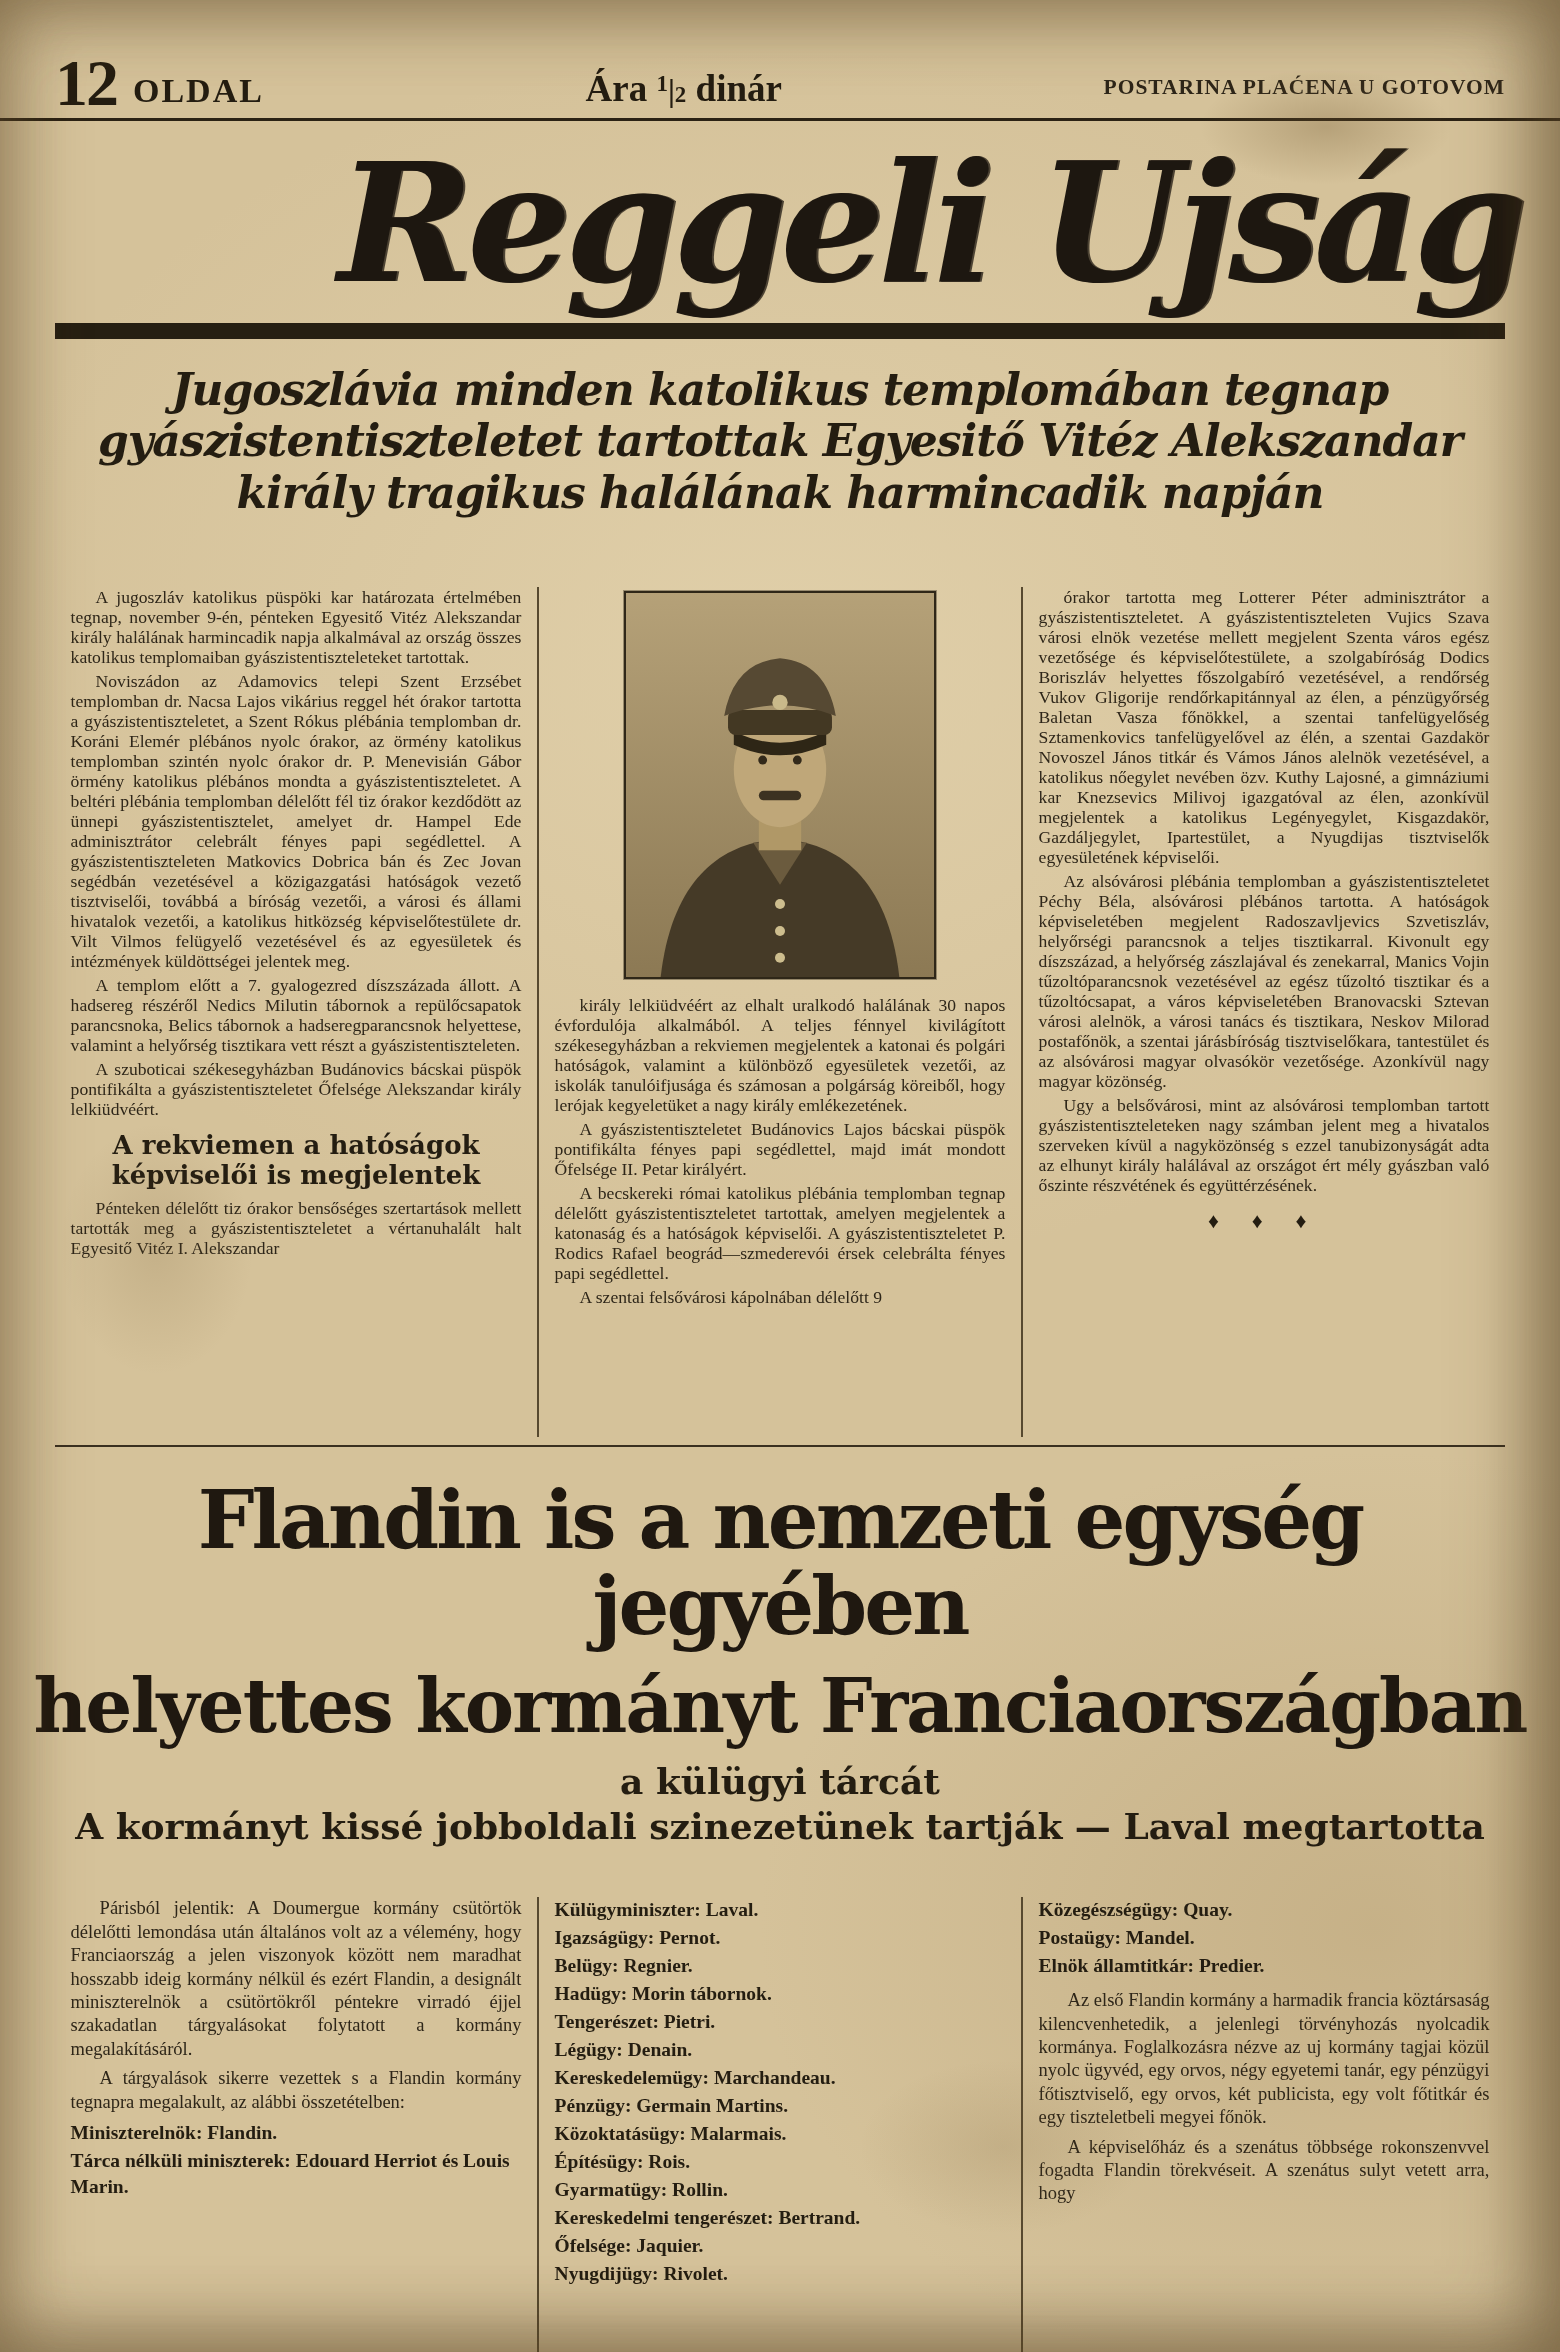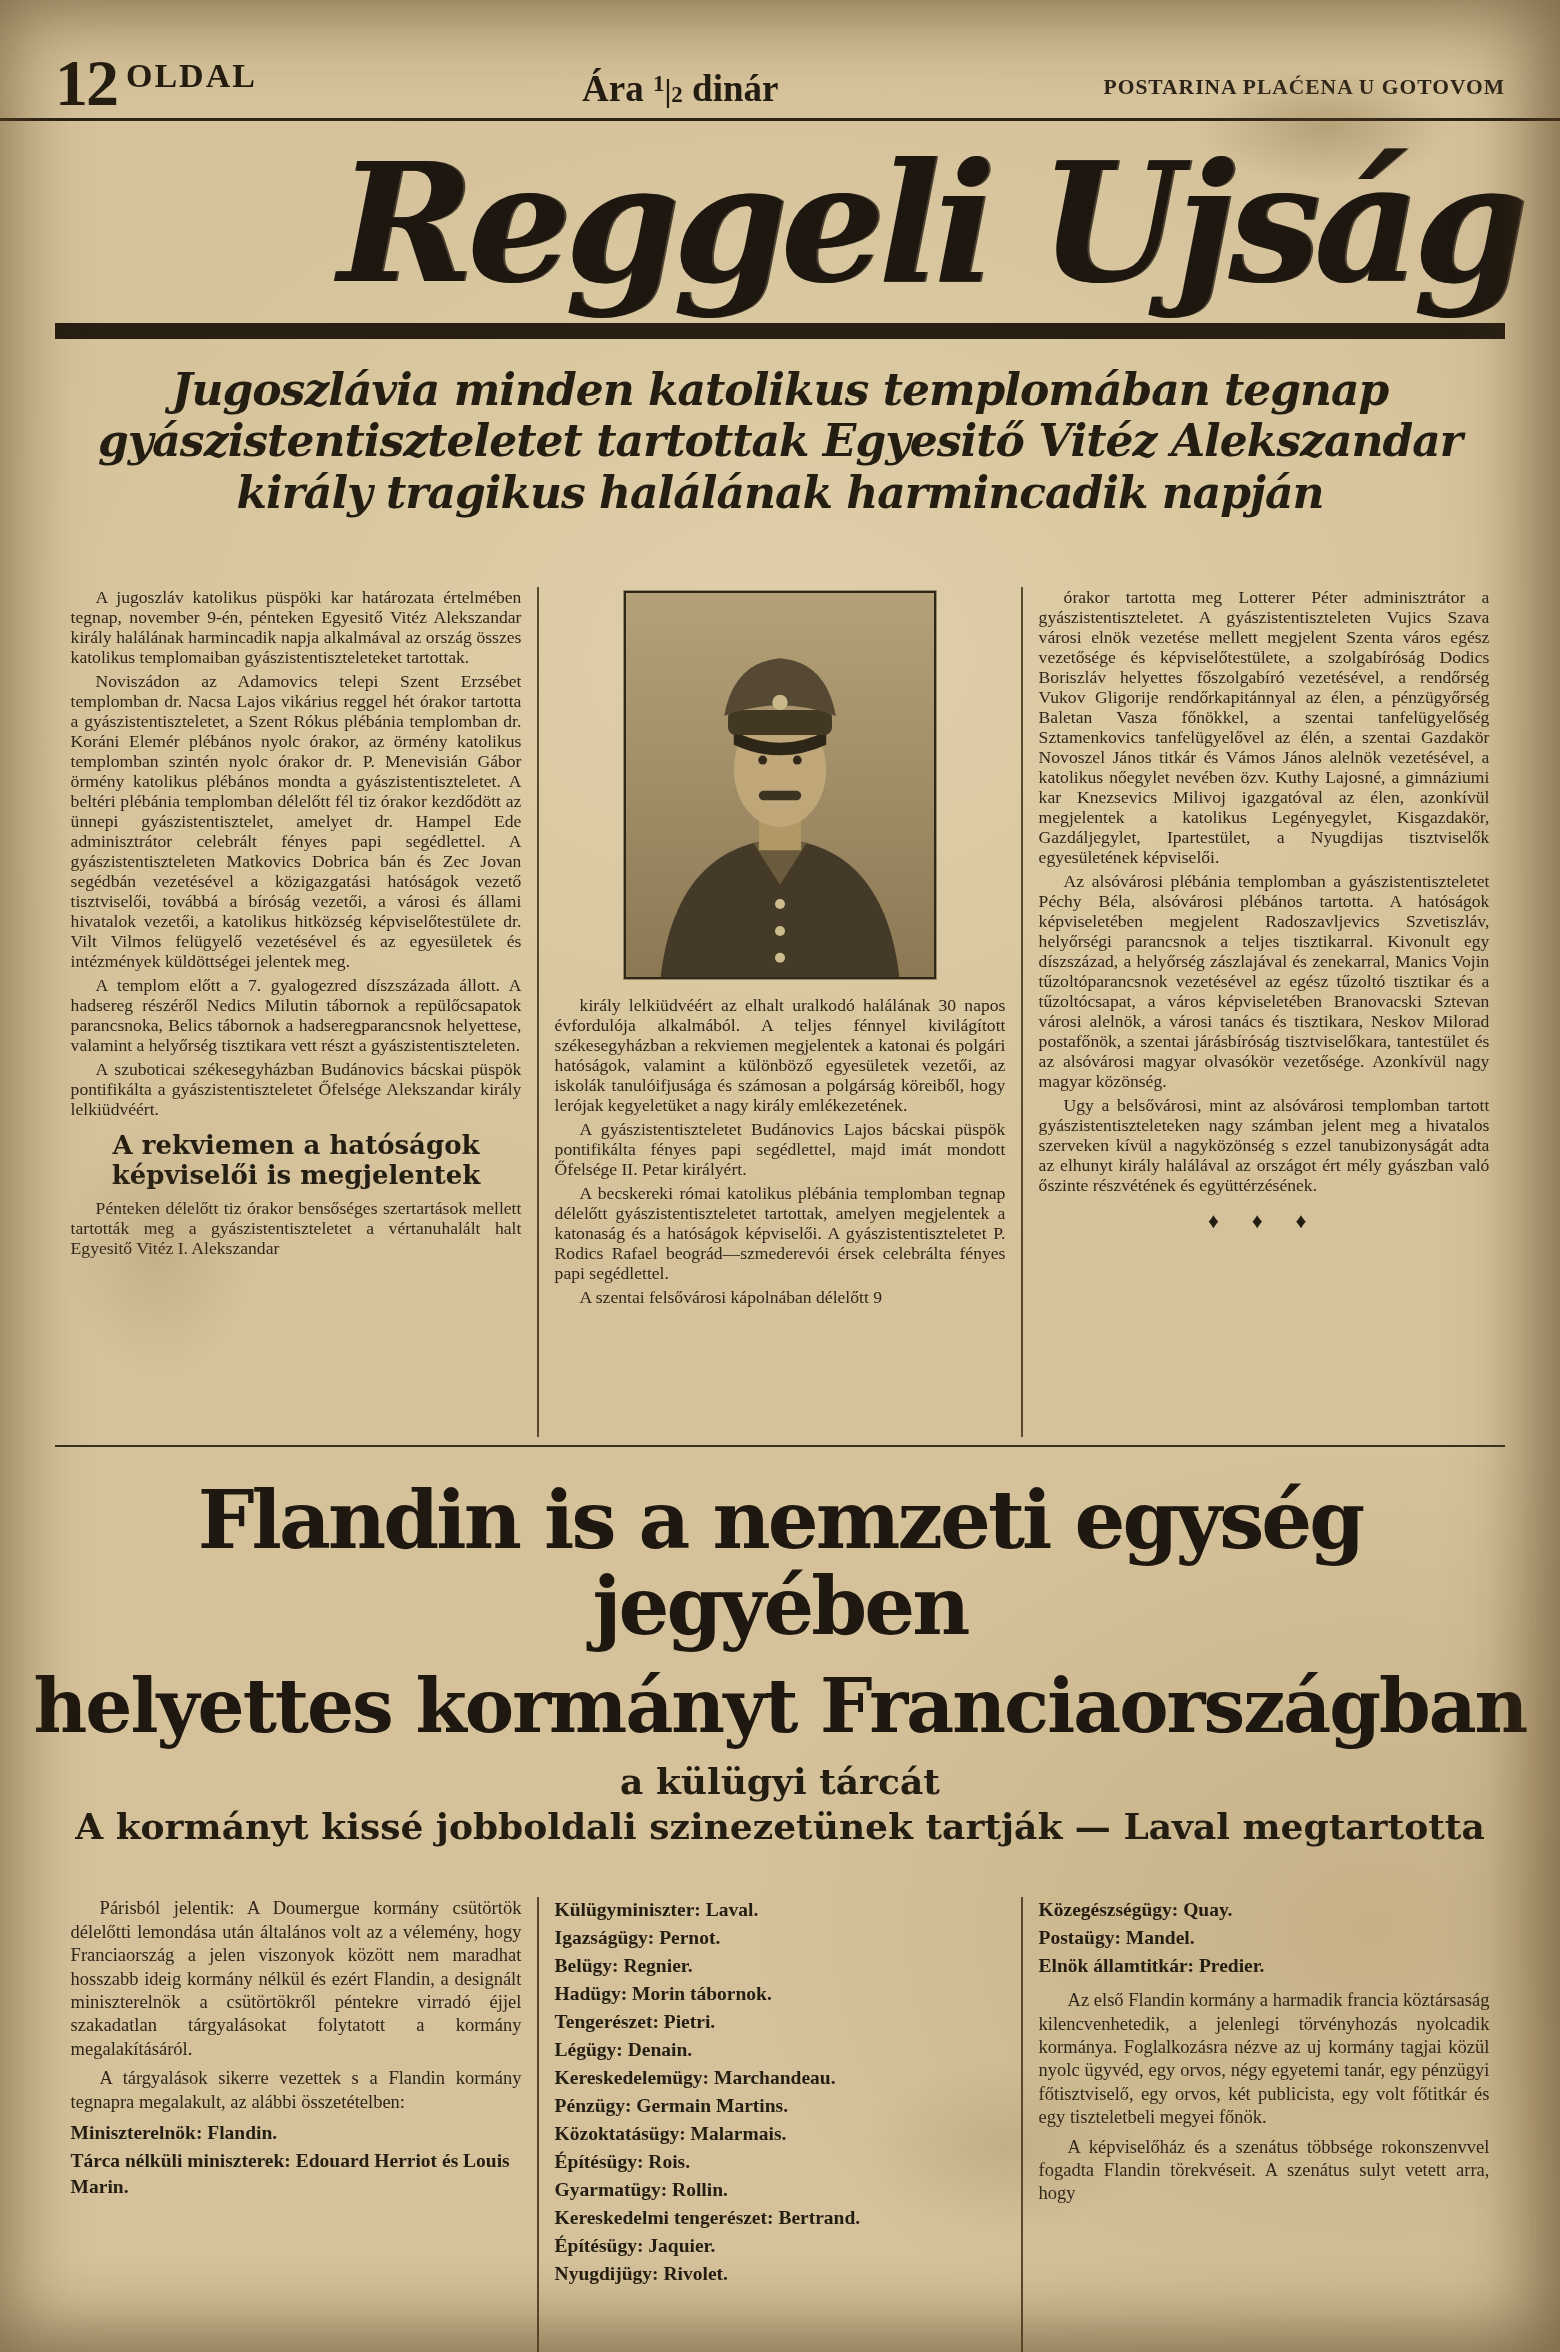--- a/index.html
+++ b/index.html
@@ -27,21 +27,21 @@
   .stain-b { top:1122px; left:59px; width:195px; height:254px;
     background:radial-gradient(ellipse, rgba(110,85,45,.16), rgba(110,85,45,0) 70%); }
   .stain-c { bottom:117px; right:410px; width:293px; height:176px;
     background:radial-gradient(ellipse, rgba(110,85,45,.14), rgba(110,85,45,0) 70%); }
 
   
   .topbar {
     display:flex; align-items:flex-end; justify-content:space-between;
     padding:57px 55px 7.8px; border-bottom:3.9px solid #2b2214;
   }
-  .pages { display:flex; align-items:flex-start; gap:9px; }
+  .pages { display:flex; align-items:flex-end; gap:16px; }
   .pages-num { font-size:66px; font-weight:bold; line-height:.8; letter-spacing:-2px; color:#241d11; }
   .pages-label { font-size:34px; font-weight:bold; letter-spacing:2px; color:#241d11; }
   .price { font-size:37px; font-weight:bold; color:#241d11; }
   .price .frac sup { font-size:.62em; vertical-align:.45em; }
   .price .frac sub { font-size:.62em; vertical-align:-.05em; }
   .price .frac-bar { font-size:.85em; }
   .postage { font-size:21.5px; font-weight:bold; letter-spacing:1px; padding-bottom:9.8px; color:#2e2619; }
 
   
   .masthead { text-align:right; padding:19.5px 39px 15.6px; }
@@ -240,21 +240,21 @@
           <p class="minister-line">Belügy: Regnier.</p>
           <p class="minister-line">Hadügy: Morin tábornok.</p>
           <p class="minister-line">Tengerészet: Pietri.</p>
           <p class="minister-line">Légügy: Denain.</p>
           <p class="minister-line">Kereskedelemügy: Marchandeau.</p>
           <p class="minister-line">Pénzügy: Germain Martins.</p>
           <p class="minister-line">Közoktatásügy: Malarmais.</p>
           <p class="minister-line">Építésügy: Rois.</p>
           <p class="minister-line">Gyarmatügy: Rollin.</p>
           <p class="minister-line">Kereskedelmi tengerészet: Bertrand.</p>
-          <p class="minister-line">Építésügy: Jaquier.</p>
+          <p class="minister-line">Őfelsége: Jaquier.</p>
           <p class="minister-line">Nyugdijügy: Rivolet.</p>
         </div>
     </div>
     <div class="col">
       <div class="minister-block">
           <p class="minister-line">Közegészségügy: Quay.</p>
           <p class="minister-line">Postaügy: Mandel.</p>
           <p class="minister-line">Elnök államtitkár: Predier.</p>
         </div>
       <div>

